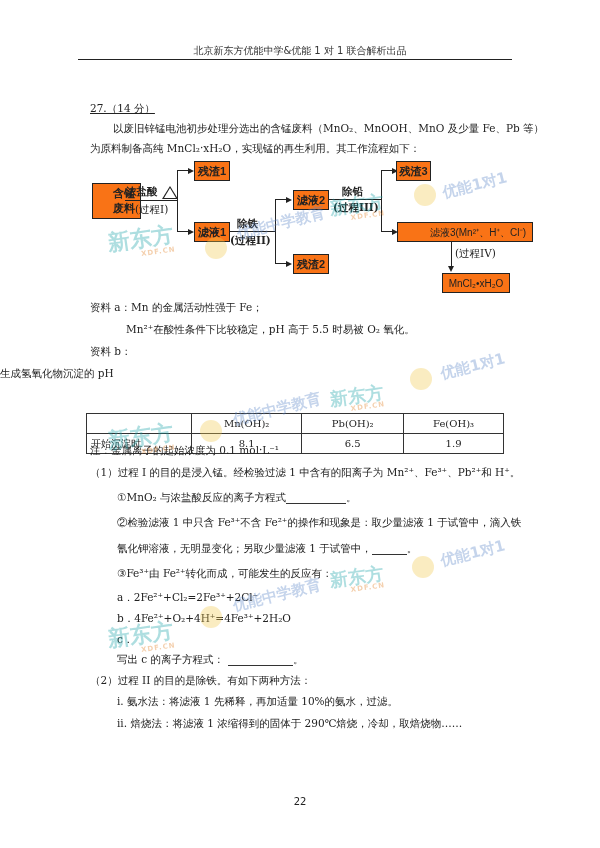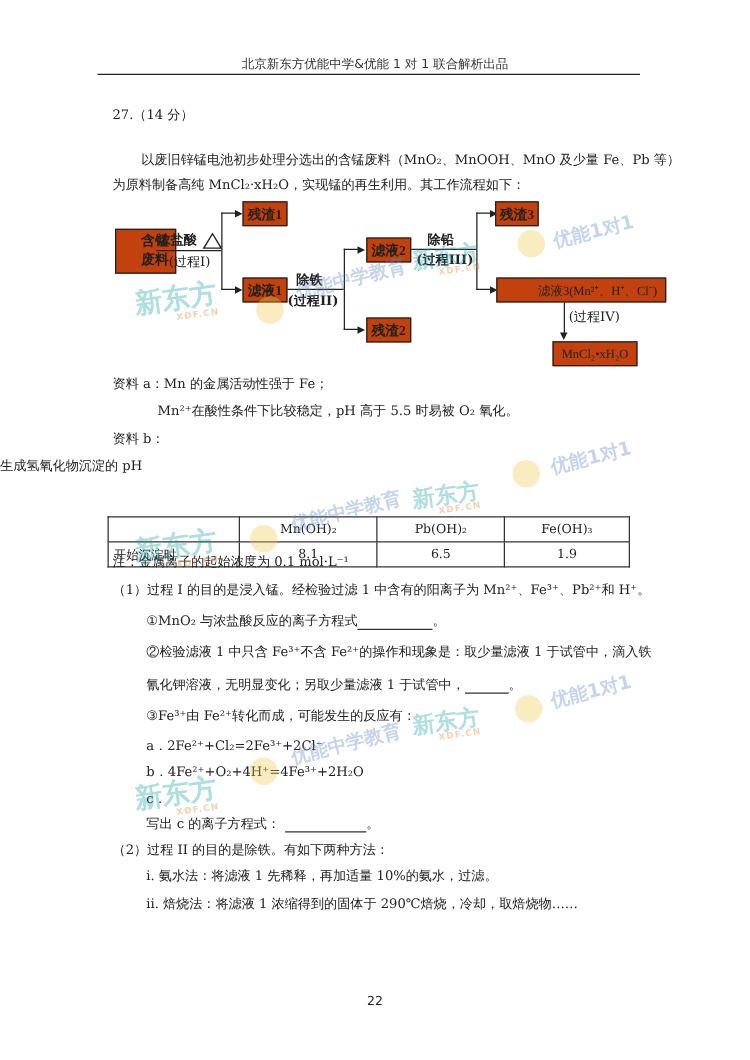--- a/index.html
+++ b/index.html
@@ -2,21 +2,21 @@
 <html><head>
 <meta charset="utf-8">
 <style>
   html, body { margin:0; padding:0; background:#ffffff; }
   body { width:600px; height:848px; position:relative; overflow:hidden;
          font-family:"DejaVu Serif","Liberation Serif",serif; color:#222; }
   .abs { position:absolute; white-space:nowrap; }
   .header { top:44px; left:0; width:600px; text-align:center; font-family:"DejaVu Sans","Liberation Sans",sans-serif; font-size:10px; color:#333; }
   .header-rule { position:absolute; top:59px; left:78px; width:434px; height:1px; background:#222; }
   .t { font-size:10.5px; line-height:14px; }
-  .box { position:absolute; border:1.6px solid #222; background:#c2410c; font-size:11px; font-weight:bold; display:flex; align-items:center; justify-content:center; font-family:Liberation Serif, serif; }
+  .box { position:absolute; border:1.6px solid #222; background:#f97316; font-size:11px; font-weight:bold; display:flex; align-items:center; justify-content:center; font-family:Liberation Sans, sans-serif; }
   .line { position:absolute; background:#222; }
   .arrowhead { position:absolute; width:0; height:0; border-top:3px solid transparent; border-bottom:3px solid transparent; border-left:6px solid #222; }
   .arrowdown { position:absolute; width:0; height:0; border-left:3px solid transparent; border-right:3px solid transparent; border-top:6px solid #222; }
   .label { position:absolute; font-size:10.5px; font-weight:bold; white-space:nowrap; }
   .tri { position:absolute; width:0; height:0; border-left:8px solid transparent; border-right:8px solid transparent; border-bottom:13px solid #222; }
   .tri::after { content:""; position:absolute; left:-6px; top:2px; border-left:6px solid transparent; border-right:6px solid transparent; border-bottom:10px solid #fff; }
   table.ph { position:absolute; top:381px; left:86px; width:418px; border-collapse:collapse; font-size:10px;margin-top:32px; }
   table.ph td { border:1px solid #333; height:19px; text-align:center; padding:0; }
   table.ph td.rowhead { text-align:left; padding-left:4px; width:100px; }
   .blank { display:inline-block; border-bottom:1px solid #333; height:10px; vertical-align:bottom; }
@@ -26,21 +26,21 @@
   .wm-yn { color:#5b86c8; font-size:15px; transform:rotate(-14deg); }
   .wm-logo { width:22px; height:22px; border-radius:50%; background:#f2c94c; opacity:0.35; position:absolute; }
   .pagenum { top:796px; left:0; width:600px; text-align:center; font-family:"DejaVu Sans",sans-serif; font-size:10px; }
 </style>
 </head>
 <body>
 
 <div class="abs header">北京新东方优能中学&amp;优能 1 对 1 联合解析出品</div>
 <div class="header-rule"></div>
 
-<div class="abs t" style="top:85px;left:90px;">27.（14 分）</div>
+<div class="abs t" style="top:101px;left:90px;text-decoration:underline;">27.（14 分）</div>
 <div class="abs t" style="top:121px;left:113px;">以废旧锌锰电池初步处理分选出的含锰废料（MnO₂、MnOOH、MnO 及少量 Fe、Pb 等）</div>
 <div class="abs t" style="top:141px;left:90px;">为原料制备高纯 MnCl₂·xH₂O，实现锰的再生利用。其工作流程如下：</div>
 
 <div>
   <div class="box" style="left:92px;top:183px;width:32px;height:34px;flex-direction:column;line-height:15px;padding-left:15px;">
     <span>含锰</span>
     <span>废料</span>
   </div>
   <div class="line" style="left:125px;top:200px;width:52px;height:1.3px;"></div>
   <div class="label" style="left:126px;top:185px;">浓盐酸</div>

